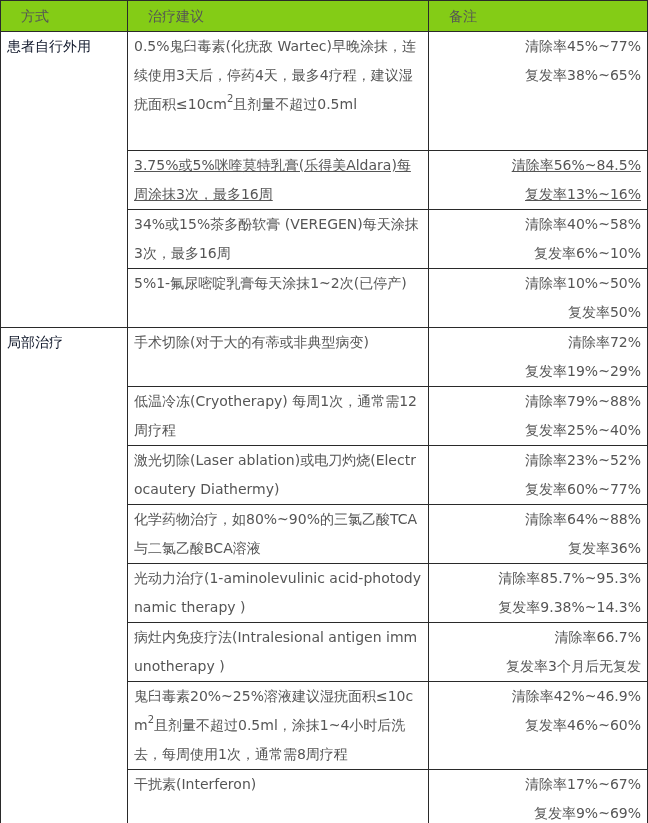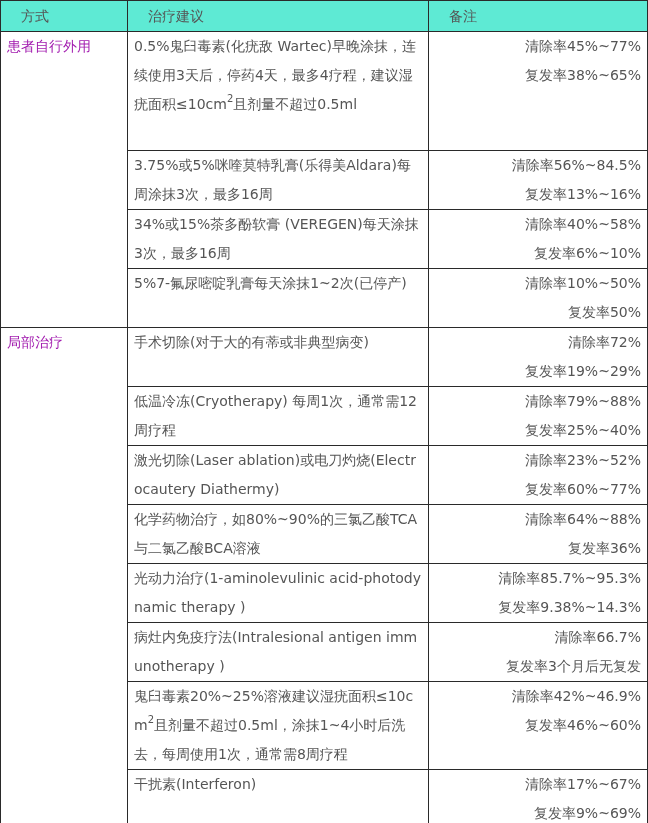--- a/index.html
+++ b/index.html
@@ -18,27 +18,27 @@
     th, td {
       border: 1px solid #2a2a2a;
       padding: 0 6px;
       vertical-align: top;
       text-align: left;
       line-height: 29px;
       font-weight: normal;
       word-break: break-all;
     }
     th {
-      background: #5eead4;
+      background: #84cc16;
       height: 30px;
       line-height: 30px;
       color: #555555;
       padding-left: 20px;
     }
-    td.method { color: #a21caf; }
+    td.method { color: #0f172a; }
     .note-line { display: block; text-align: right; }
     sup { font-size: 10px; line-height: 0; position: relative; top: -1px; }
   </style>
 </head>
 <body>
 
 <table>
   <colgroup>
       <col class="c1">
       <col class="c2">
@@ -54,36 +54,36 @@
   <tbody>
 
     <tr style="height:119px;">
       <td class="method" rowspan="4">患者自行外用</td>
       <td><span>0.5%鬼臼毒素(化疣敌 Wartec)早晚涂抹，连续使用3天后，停药4天，最多4疗程，建议湿疣面积≤10cm</span><sup>2</sup><span>且剂量不超过0.5ml</span></td>
       <td>
         <span class="note-line">清除率45%~77%</span>
         <span class="note-line">复发率38%~65%</span>
       </td>
     </tr>
-    <tr style="height:58px;">
+    <tr style="height:58px;text-decoration:underline;">
       <td>3.75%或5%咪喹莫特乳膏(乐得美Aldara)每周涂抹3次，最多16周</td>
       <td>
         <span class="note-line">清除率56%~84.5%</span>
         <span class="note-line">复发率13%~16%</span>
       </td>
     </tr>
     <tr style="height:58px;">
       <td>34%或15%茶多酚软膏 (VEREGEN)每天涂抹3次，最多16周</td>
       <td>
         <span class="note-line">清除率40%~58%</span>
         <span class="note-line">复发率6%~10%</span>
       </td>
     </tr>
     <tr style="height:58px;">
-      <td>5%7-氟尿嘧啶乳膏每天涂抹1~2次(已停产)</td>
+      <td>5%1-氟尿嘧啶乳膏每天涂抹1~2次(已停产)</td>
       <td>
         <span class="note-line">清除率10%~50%</span>
         <span class="note-line">复发率50%</span>
       </td>
     </tr>
 
     <tr style="height:58px;">
       <td class="method" rowspan="8">局部治疗</td>
       <td>手术切除(对于大的有蒂或非典型病变)</td>
       <td>

